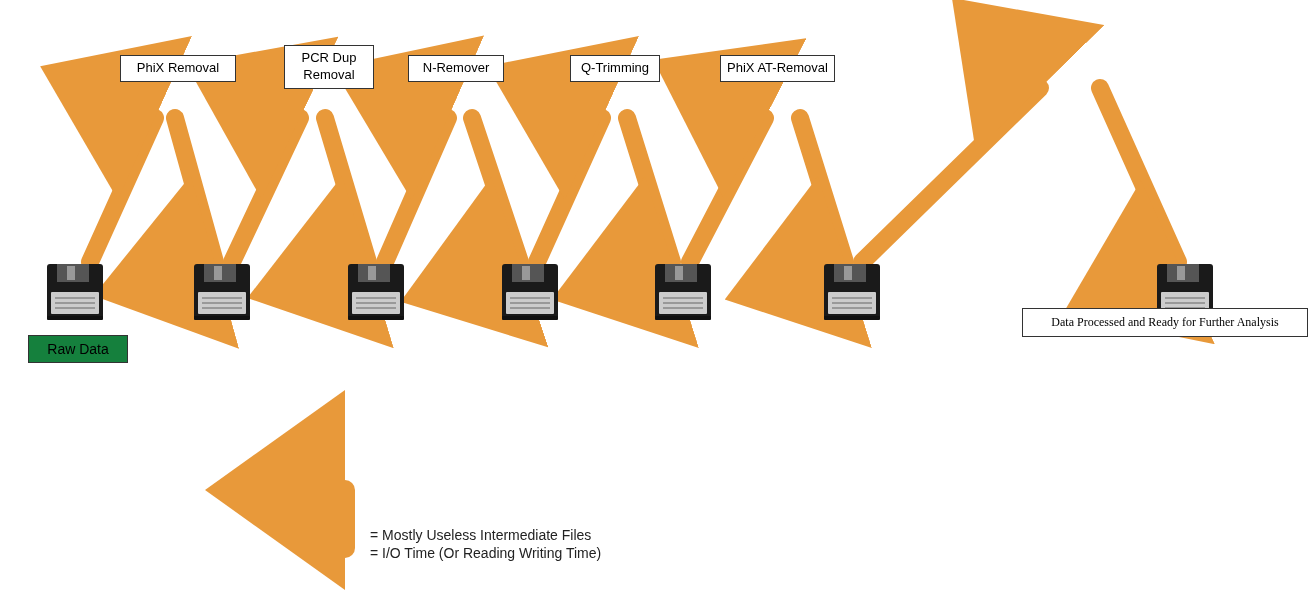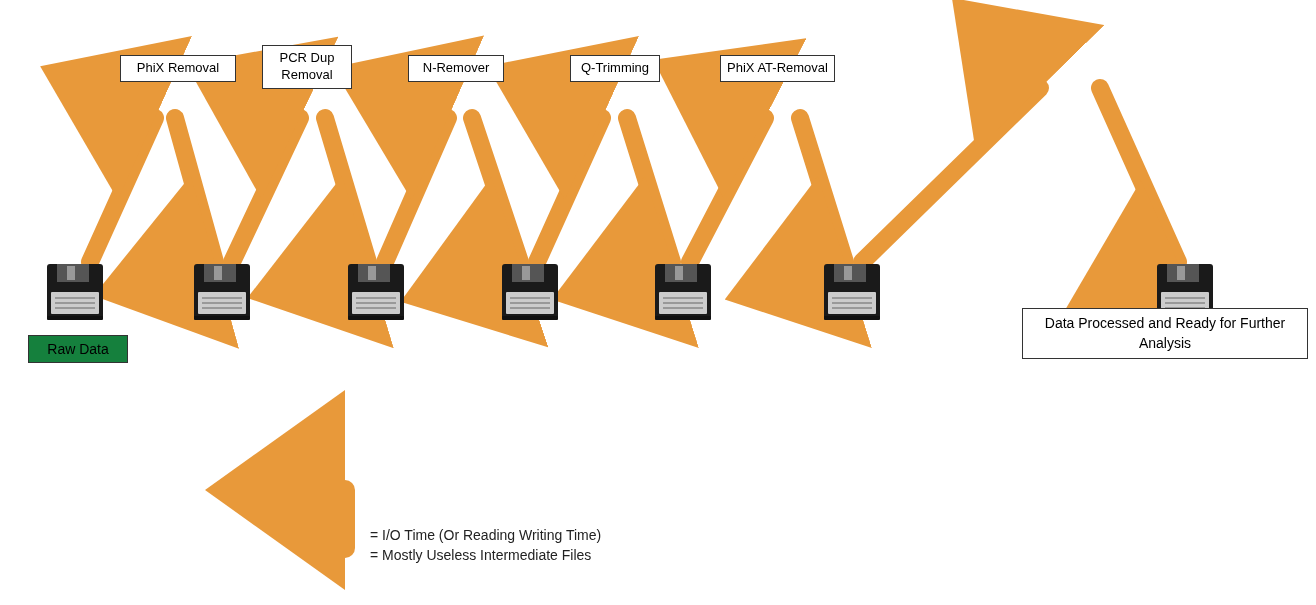--- a/index.html
+++ b/index.html
@@ -68,24 +68,25 @@
       font-size: 14px;
       padding: 5px 10px;
       text-align: center;
     }
 
     
     .final-box {
       position: absolute;
       border: 1.5px solid #333;
       background: #fff;
-      font-size: 14px;
+      font-size: 12px;
       padding: 5px 10px;
       text-align: center;
       line-height: 1.4;
+      font-family: Liberation Serif, serif;
     }
   </style>
 </head>
 <body>
 
 <div class="page-container">
 
   <svg class="arrows-svg">
 
     <defs>
@@ -124,21 +125,21 @@
     <defs>
       <marker id="arrowhead-legend" markerWidth="10" markerHeight="7" refX="5" refY="7" orient="auto">
         <polygon points="0 7, 5 0, 10 7" fill="#E8993A"></polygon>
       </marker>
     </defs>
     <line x1="345" y1="548" x2="345" y2="490" stroke="#E8993A" stroke-width="20" stroke-linecap="round" marker-end="url(#arrowhead-legend)"></line>
   </svg>
 
   <div class="process-box" style="left:120px; top:55px; width:116px;">PhiX Removal</div>
 
-  <div class="process-box" style="left:262px; top:45px; width:90px; white-space:pre-line;">PCR Dup
+  <div class="process-box" style="left:284px; top:45px; width:90px; white-space:pre-line;">PCR Dup
 Removal</div>
 
   <div class="process-box" style="left:408px; top:55px; width:96px;">N-Remover</div>
 
   <div class="process-box" style="left:570px; top:55px; width:90px;">Q-Trimming</div>
 
   <div class="process-box" style="left:720px; top:55px; width:115px;">PhiX AT-Removal</div>
 
 
   <div class="floppy" style="left:45px; top:262px;">
@@ -238,21 +239,21 @@
     </svg>
   </div>
 
   <div class="raw-data-box" style="left:28px; top:335px; width:100px;">Raw Data</div>
 
   <div class="final-box" style="left:1022px; top:308px; width:286px;">Data Processed and
 Ready for Further
 Analysis</div>
 
   <div class="legend" style="left:370px; bottom:40px;">
+    <div class="legend-line">
+      <span style="font-size:14px;">= Mostly Useless Intermediate Files</span>
+    </div>
     <div class="legend-line" style="margin-bottom:4px;">
       <span style="font-size:14px;">= I/O Time (Or Reading Writing Time)</span>
     </div>
-    <div class="legend-line">
-      <span style="font-size:14px;">= Mostly Useless Intermediate Files</span>
-    </div>
   </div>
 
 </div>
 
 </body></html>

